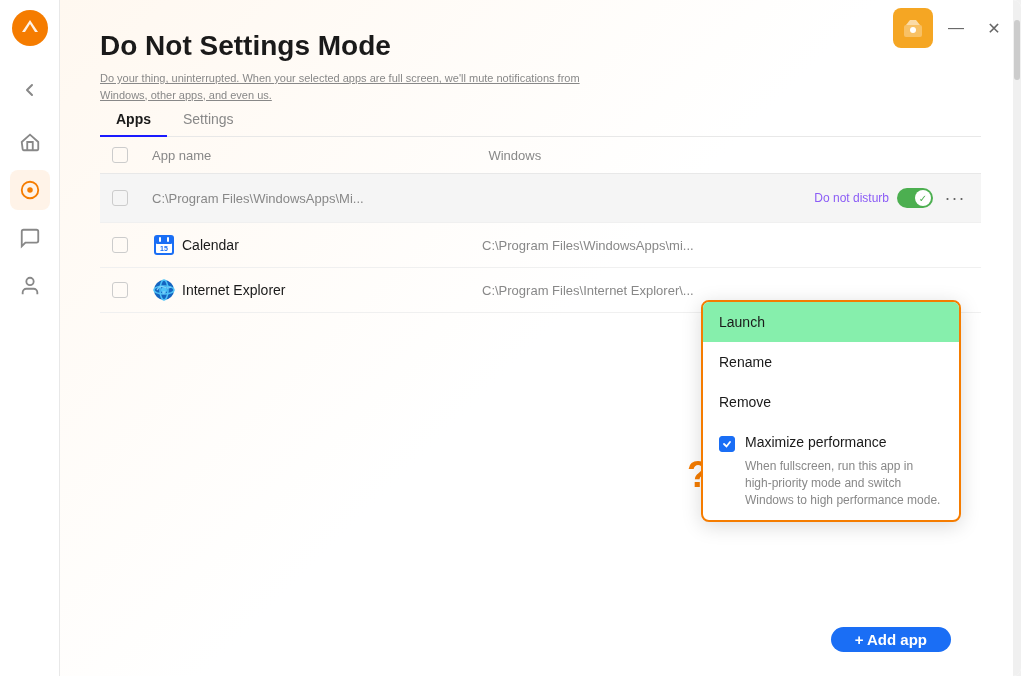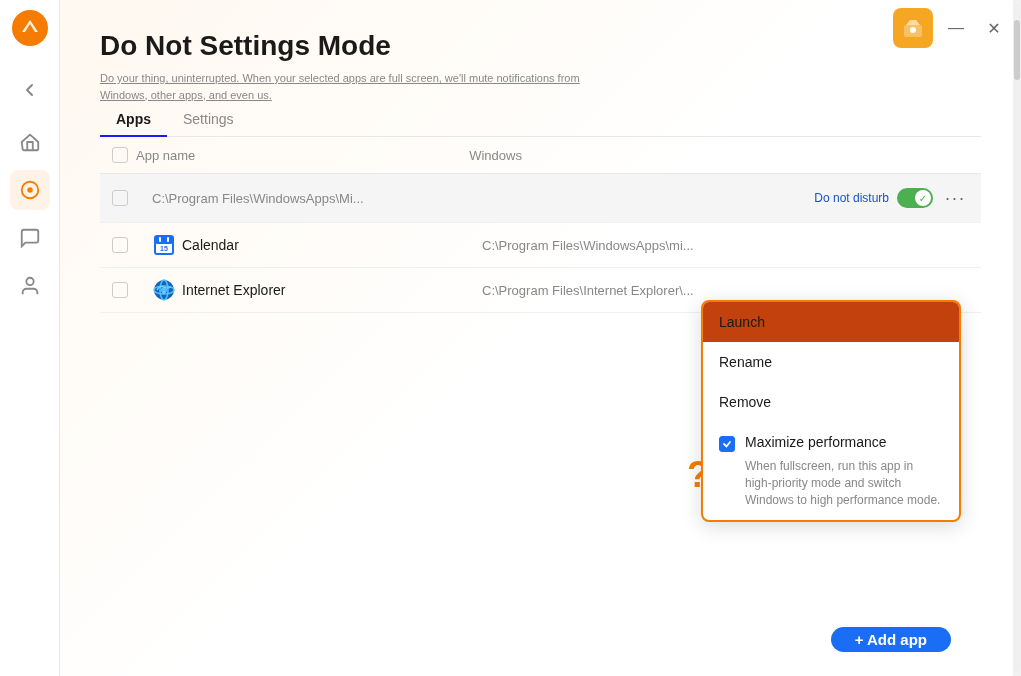--- a/index.html
+++ b/index.html
@@ -155,20 +155,21 @@
 
     
     .table-container {
       margin-top: 0;
     }
 
     .table-header {
       display: flex;
       padding: 10px 12px;
       border-bottom: 1px solid #e8e8e8;
+      gap: 16px;
       align-items: center;
     }
 
     .col-check {
       width: 24px;
     }
 
     .col-name {
       flex: 1;
       font-size: 13px;
@@ -222,21 +223,21 @@
     }
 
     .app-actions {
       display: flex;
       align-items: center;
       gap: 8px;
     }
 
     .dnd-label {
       font-size: 12px;
-      color: #1d4ed8;
+      color: #8b5cf6;
     }
 
     .toggle-wrap {
       display: flex;
       align-items: center;
       gap: 4px;
     }
 
     .toggle {
       width: 36px;
@@ -309,21 +310,21 @@
       padding: 12px 16px;
       font-size: 14px;
       color: #1a1a1a;
       cursor: pointer;
       display: flex;
       align-items: flex-start;
       gap: 10px;
     }
 
     .menu-item.highlighted {
-      background: #c2410c;
+      background: #86efac;
       justify-content: flex-end;
     }
 
     .menu-item-content {
       flex: 1;
     }
 
     .menu-item-title {
       font-size: 14px;
       color: #1a1a1a;

